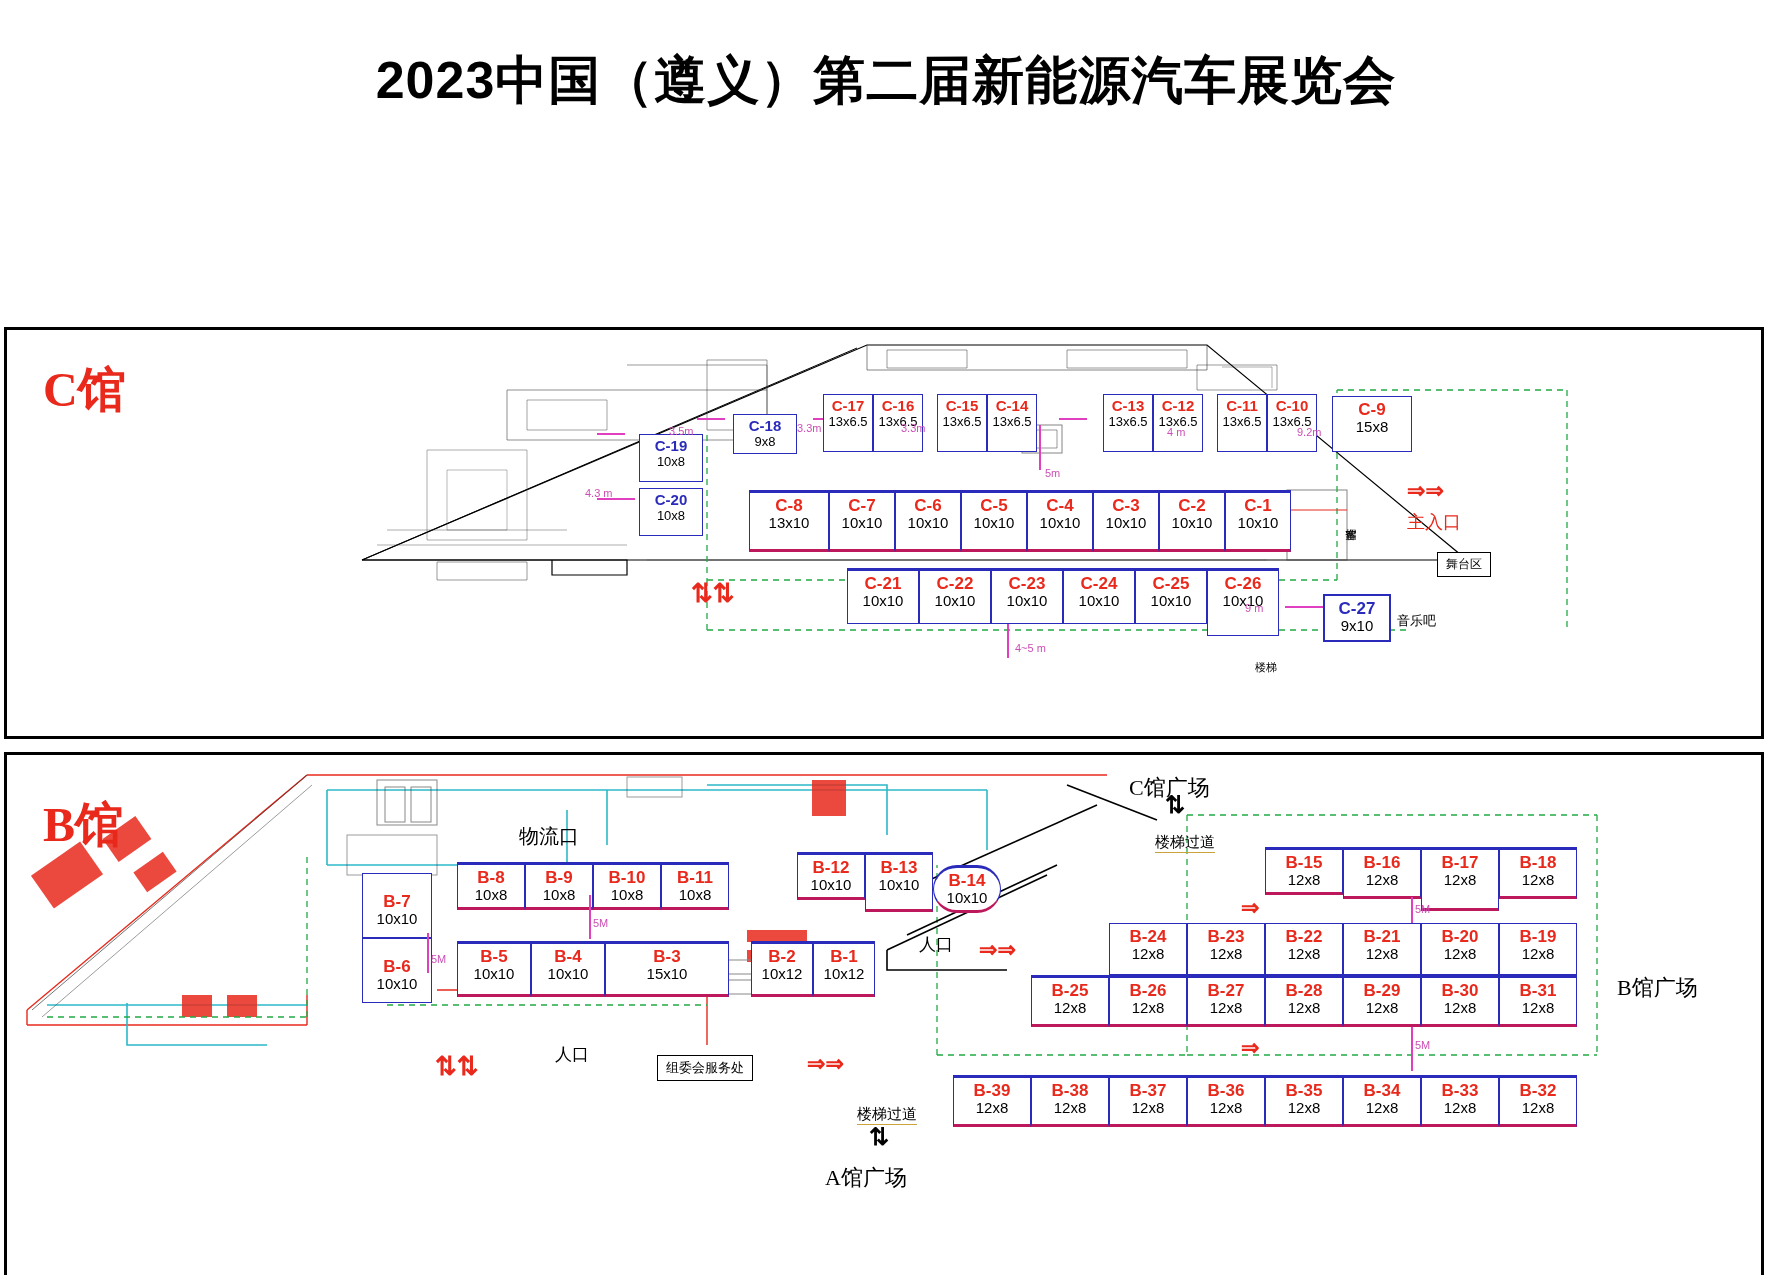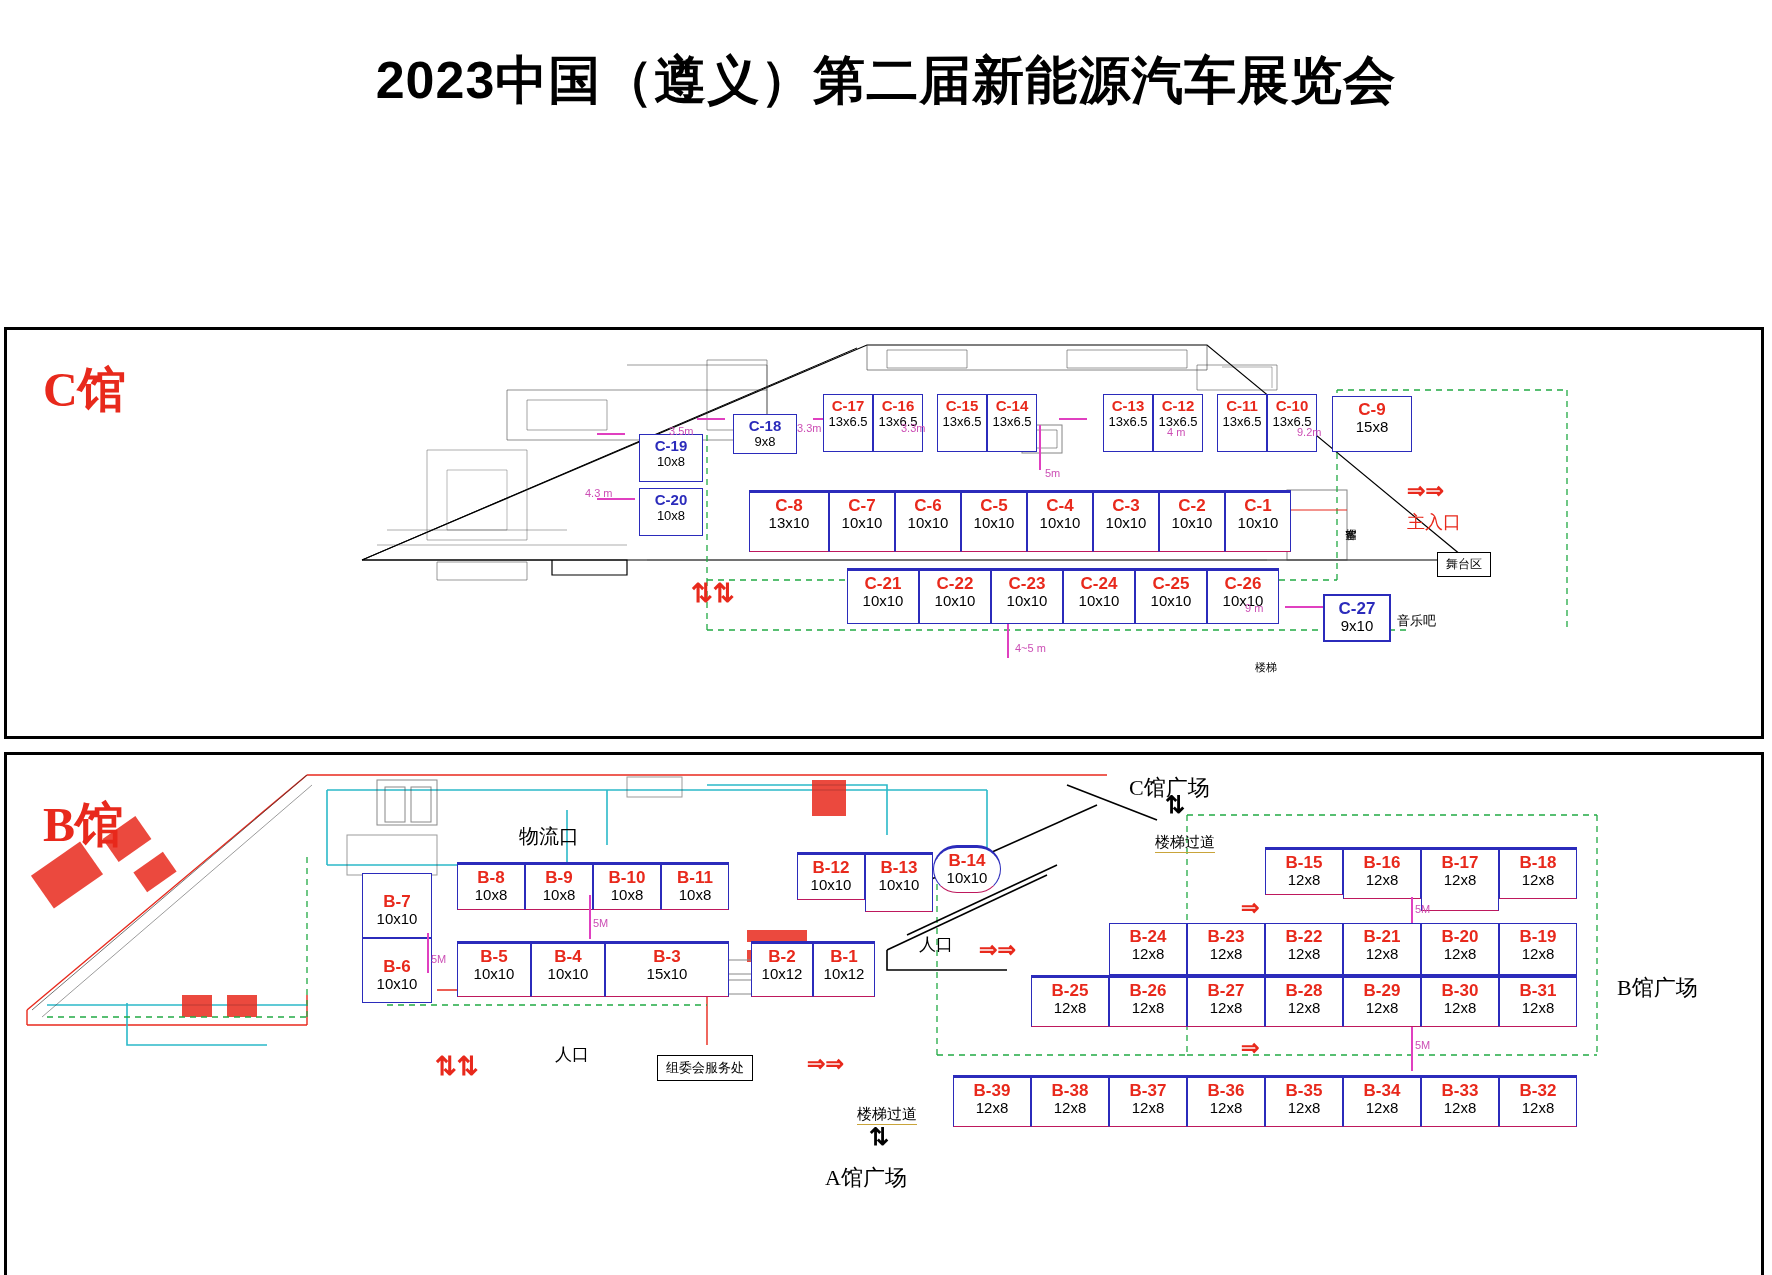--- a/index.html
+++ b/index.html
@@ -65,21 +65,21 @@
     color: #e8291c;
     text-align: center;
     font-size: 15px;
     line-height: 1.12;
     padding-top: 3px;
     font-family: "Liberation Sans", sans-serif;
   }
   .booth .id { font-weight: bold; color: #e8291c; display: block; font-size: 15px;}
   .booth .size { display: block; color: #000; font-size: 13px; }
   .booth.blue-id .id { color: #2b2bbb; }
-  .booth.thickbottom { border-bottom: 1px solid #be185d; }
+  .booth.thickbottom { border-bottom: 3px solid #be185d; }
   .booth.thicktop { border-top: 3px solid #2b2bbb; }
 
   
   .ann {
     position: absolute;
     font-size: 13px;
     color: #000;
     white-space: nowrap;
   }
   .ann.red { color: #e8291c; }
@@ -278,21 +278,21 @@
       <span class="size" style="font-size:15px;">10x10</span>
     </div>
     <div class="booth thicktop" style="left:1056px; top:238px; width:72px; height:56px; font-size:17px;">
       <span class="id" style="font-size:17px;">C-24</span>
       <span class="size" style="font-size:15px;">10x10</span>
     </div>
     <div class="booth thicktop" style="left:1128px; top:238px; width:72px; height:56px; font-size:17px;">
       <span class="id" style="font-size:17px;">C-25</span>
       <span class="size" style="font-size:15px;">10x10</span>
     </div>
-    <div class="booth thicktop" style="left:1200px; top:238px; width:72px; height:56px; font-size:17px;">
+    <div class="booth thicktop" style="left:1200px; top:238px; width:72px; height:68px; font-size:17px;">
       <span class="id" style="font-size:17px;">C-26</span>
       <span class="size" style="font-size:15px;">10x10</span>
     </div>
     <div class="booth blue-id" style="left:1316px; top:264px; width:68px; height:48px; border:2px solid #2b2bbb; font-size:17px;">
       <span class="id" style="font-size:17px;">C-27</span>
       <span class="size" style="font-size:15px;">9x10</span>
     </div>
 
     <div class="ann red" style="left:1400px; top:180px; font-size:18px;">主入口</div>
     <div class="arrow-red" style="left:1400px; top:150px;">⇒⇒</div>
@@ -399,21 +399,21 @@
     </div>
 
     <div class="booth thicktop thickbottom" style="left:790px; top:97px; width:68px; height:48px; font-size:17px;">
       <span class="id" style="font-size:17px;">B-12</span>
       <span class="size" style="font-size:15px;">10x10</span>
     </div>
     <div class="booth thicktop thickbottom" style="left:858px; top:97px; width:68px; height:60px; font-size:17px;">
       <span class="id" style="font-size:17px;">B-13</span>
       <span class="size" style="font-size:15px;">10x10</span>
     </div>
-    <div class="booth thicktop thickbottom" style="left:926px; top:90px; width:68px; height:48px; font-size:17px;border-radius:24px;">
+    <div class="booth thicktop thickbottom" style="left:926px; top:110px; width:68px; height:48px; font-size:17px;border-radius:24px;">
       <span class="id" style="font-size:17px;">B-14</span>
       <span class="size" style="font-size:15px;">10x10</span>
     </div>
 
     <div class="booth" style="left:355px; top:118px; width:70px; height:65px; font-size:17px; padding-top:18px;">
       <span class="id" style="font-size:17px;">B-7</span>
       <span class="size" style="font-size:15px;">10x10</span>
     </div>
     <div class="booth" style="left:355px; top:183px; width:70px; height:65px; font-size:17px; padding-top:18px;">
       <span class="id" style="font-size:17px;">B-6</span>

